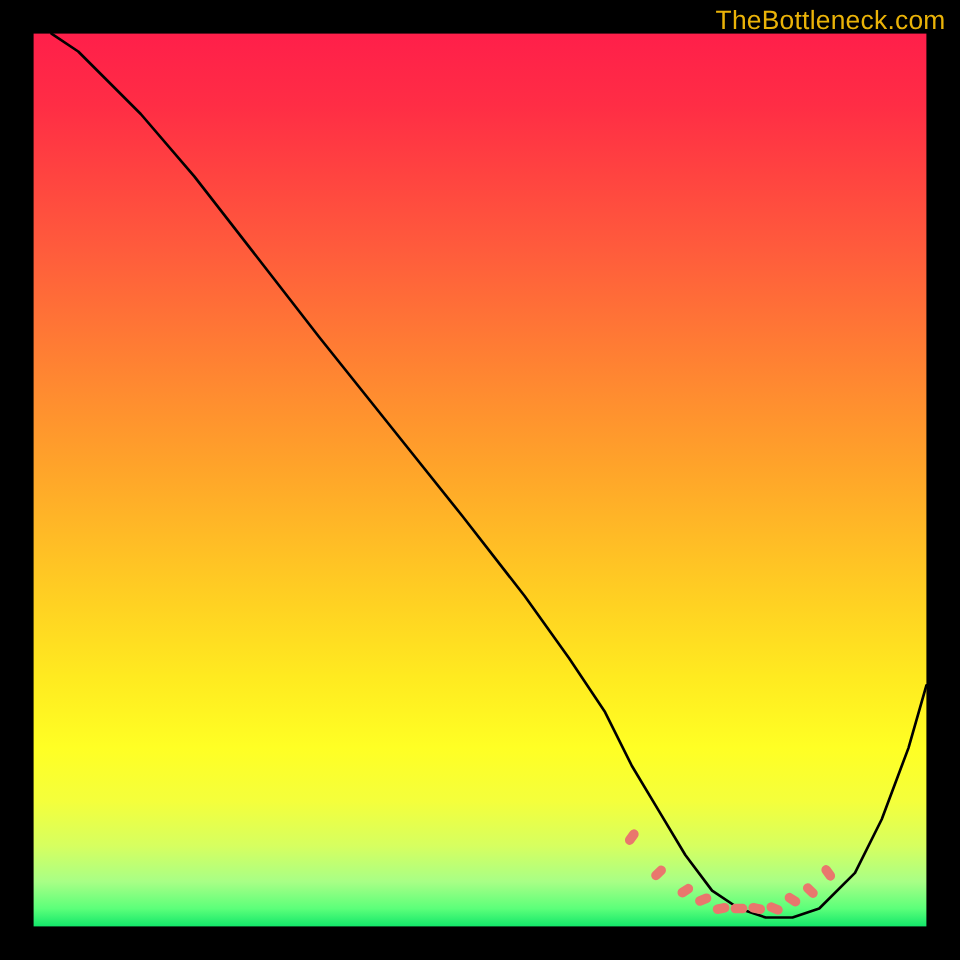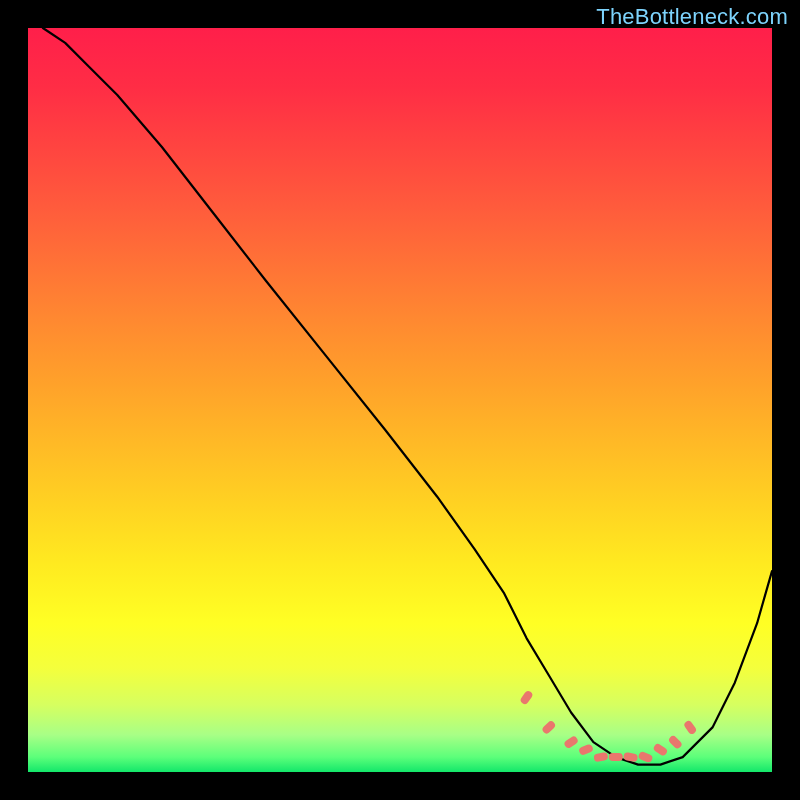--- a/index.html
+++ b/index.html
@@ -14,21 +14,21 @@
   .outer {
     position: relative;
     width: 800px;
     height: 800px;
     background: #000;
   }
   .watermark {
     position: absolute;
     top: 4px;
     right: 12px;
-    color: #7dd3fc;
+    color: #eab308;
     font-size: 22px;
     font-weight: 500;
     letter-spacing: 0.2px;
     user-select: none;
   }
   .plot-area {
     position: absolute;
     left: 28px;
     top: 28px;
     width: 744px;

